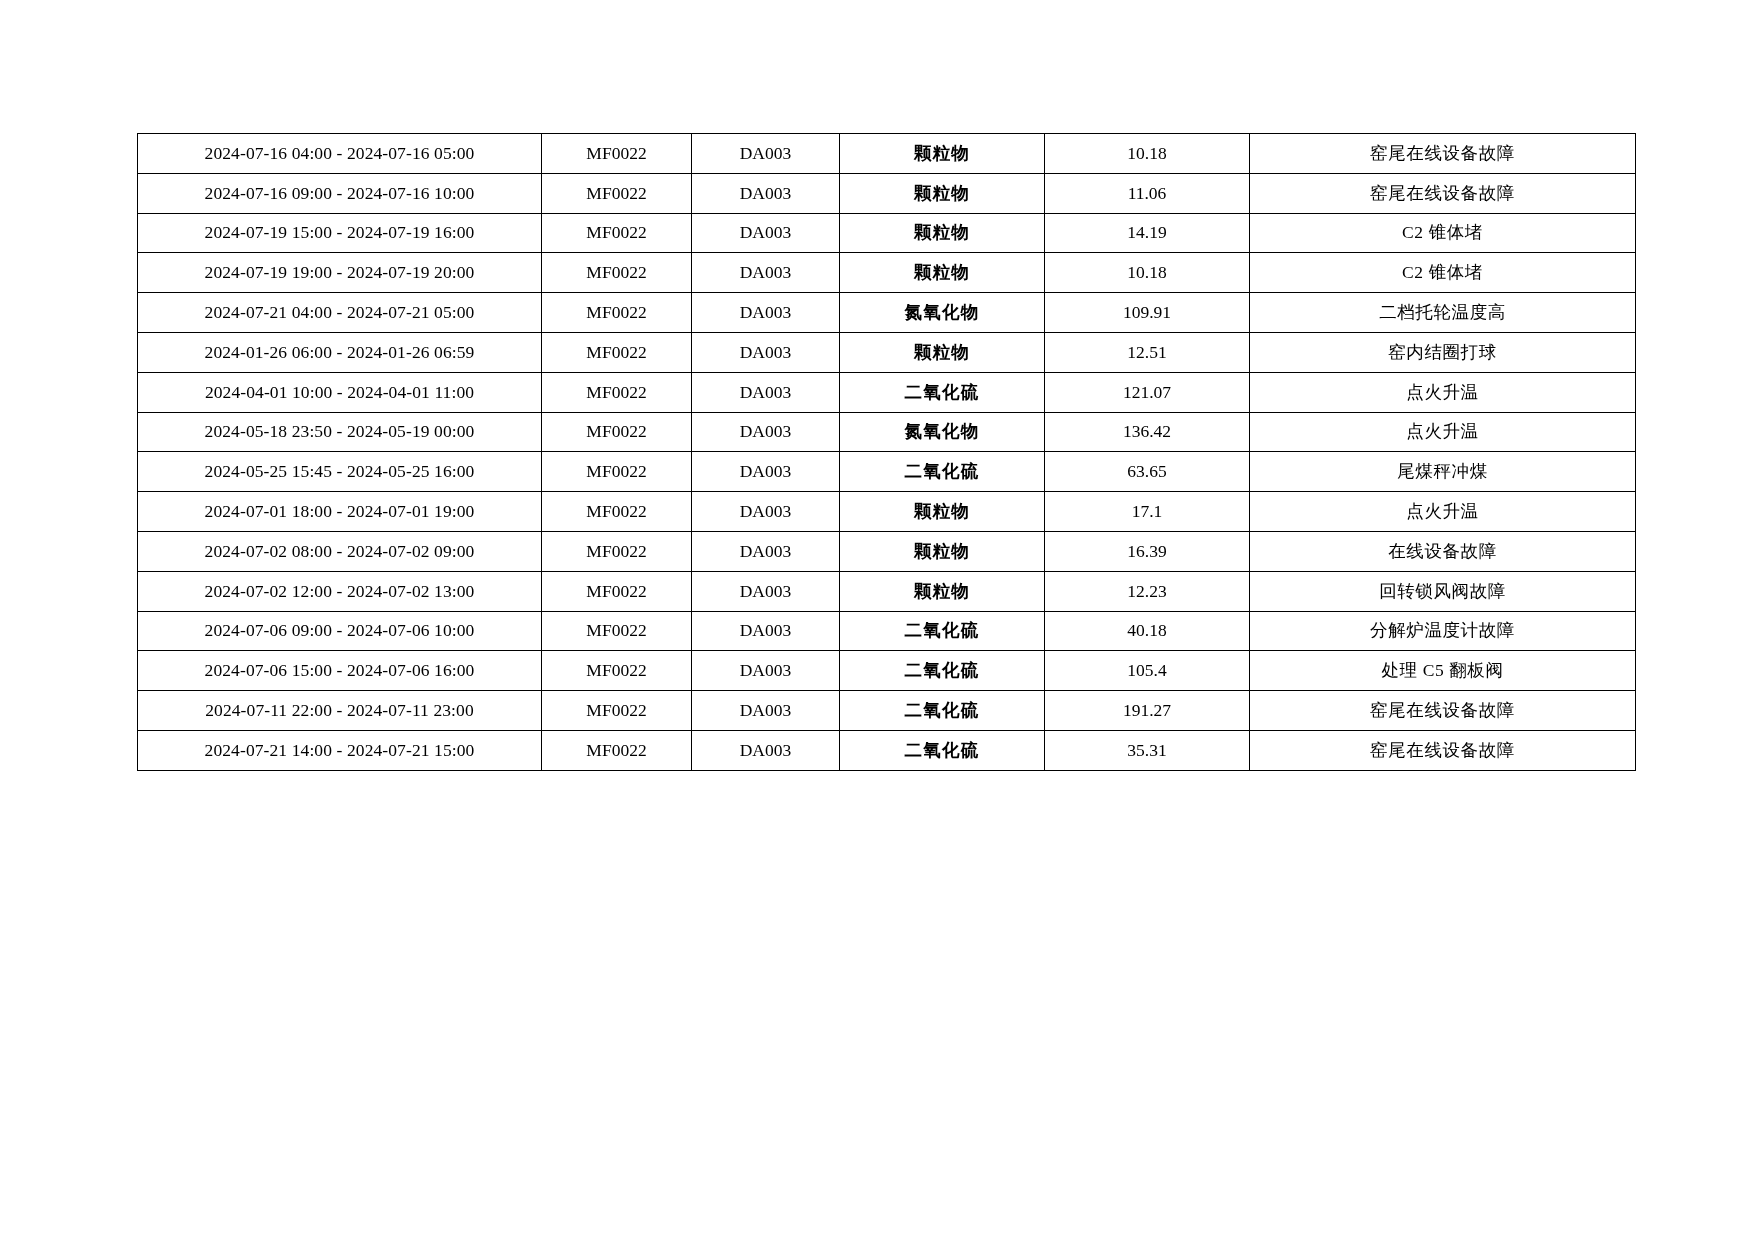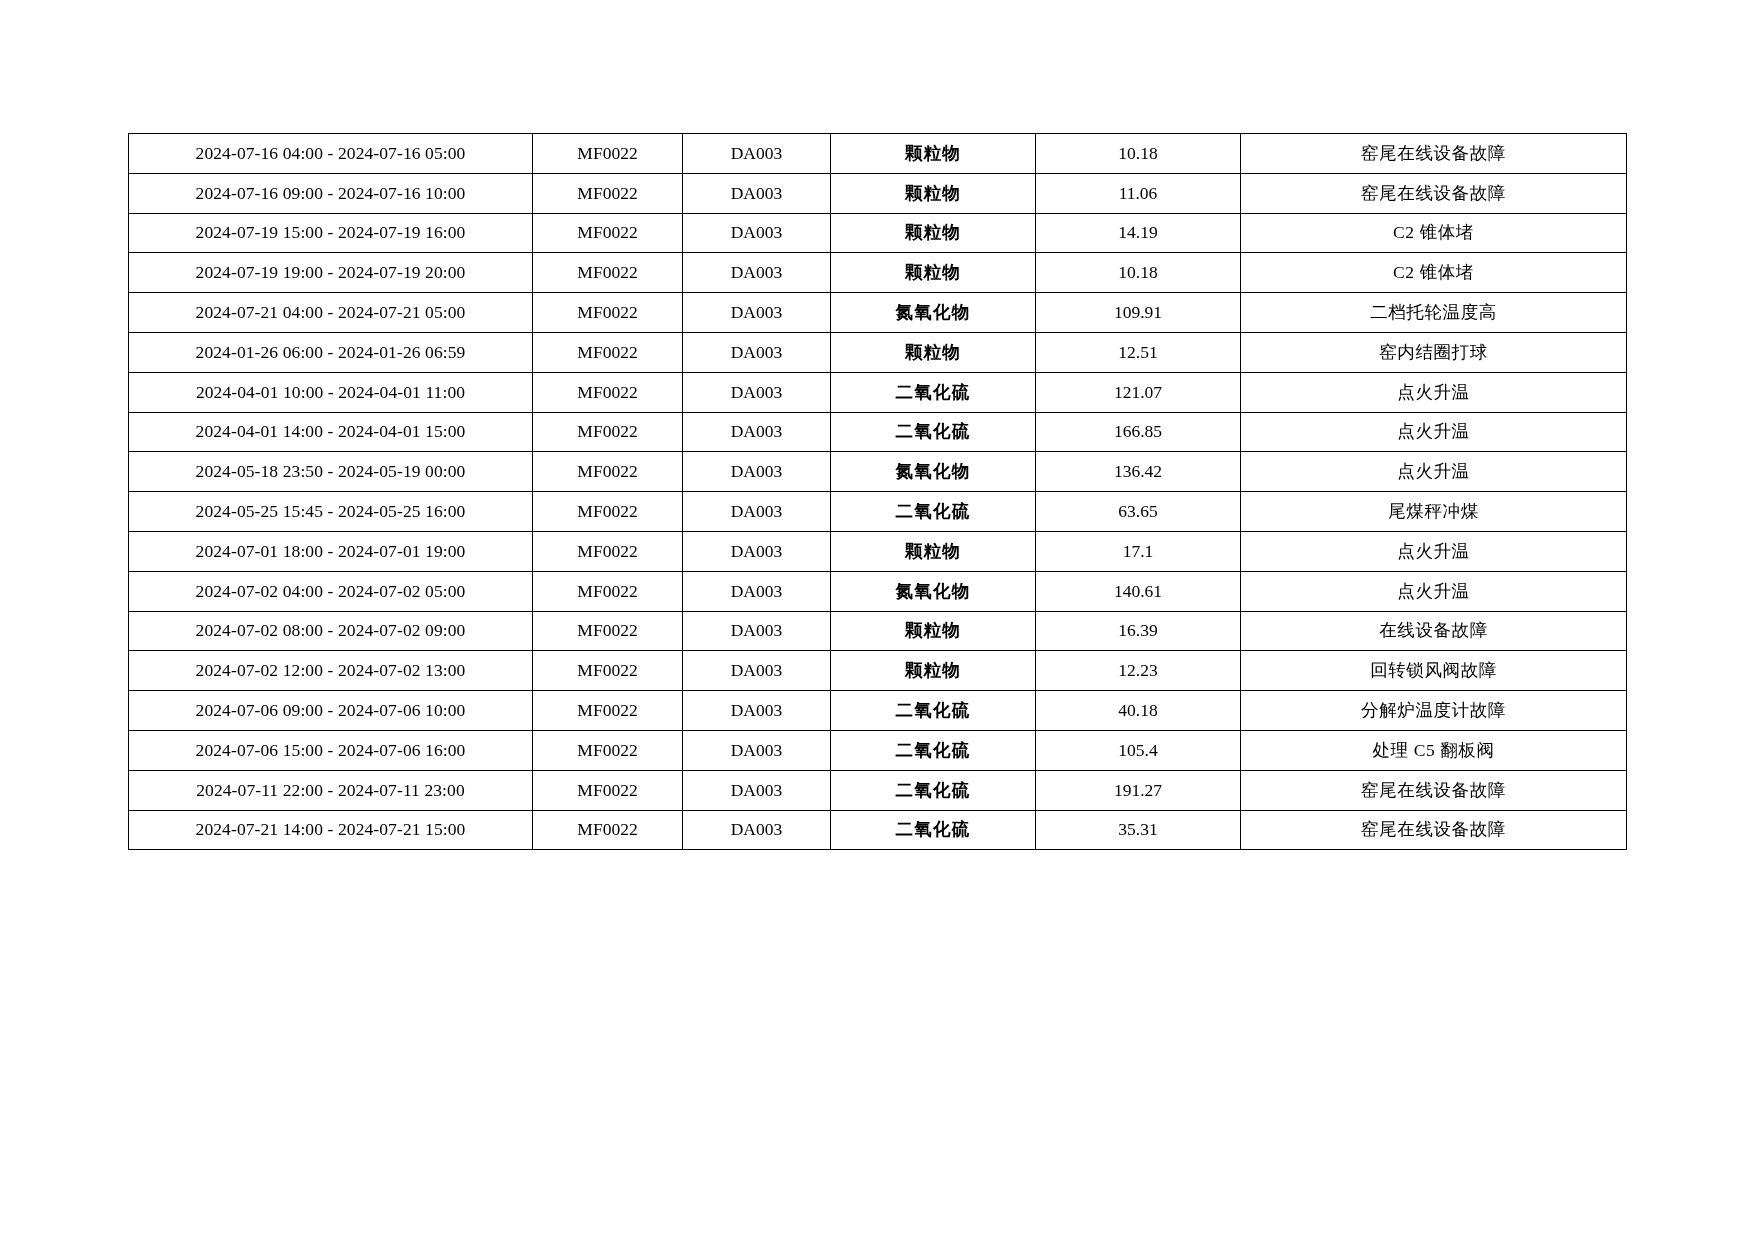--- a/index.html
+++ b/index.html
@@ -14,21 +14,21 @@
     color: #000000;
   }
   .page {
     position: relative;
     width: 1754px;
     height: 1240px;
     box-sizing: border-box;
   }
   .table-wrap {
     position: absolute;
-    left: 115px;
+    left: 124px;
     top: 133px;
     width: 1498px;
     padding-left: 13px;
   }
   table.data-table {
     border-collapse: collapse;
     width: 1498px;
     table-layout: fixed;
   }
   table.data-table td {
@@ -118,28 +118,20 @@
           </tr>
           <tr>
             <td class="cell-period">2024-04-01 10:00 - 2024-04-01 11:00</td>
             <td class="cell-device">MF0022</td>
             <td class="cell-outlet">DA003</td>
             <td class="cell-pollut">二氧化硫</td>
             <td class="cell-value">121.07</td>
             <td class="cell-reason">点火升温</td>
           </tr>
           <tr>
-            <td class="cell-period">2024-04-01 14:00 - 2024-04-01 15:00</td>
-            <td class="cell-device">MF0022</td>
-            <td class="cell-outlet">DA003</td>
-            <td class="cell-pollut">二氧化硫</td>
-            <td class="cell-value">166.85</td>
-            <td class="cell-reason">点火升温</td>
-          </tr>
-          <tr>
             <td class="cell-period">2024-05-18 23:50 - 2024-05-19 00:00</td>
             <td class="cell-device">MF0022</td>
             <td class="cell-outlet">DA003</td>
             <td class="cell-pollut">氮氧化物</td>
             <td class="cell-value">136.42</td>
             <td class="cell-reason">点火升温</td>
           </tr>
           <tr>
             <td class="cell-period">2024-05-25 15:45 - 2024-05-25 16:00</td>
             <td class="cell-device">MF0022</td>
@@ -147,28 +139,20 @@
             <td class="cell-pollut">二氧化硫</td>
             <td class="cell-value">63.65</td>
             <td class="cell-reason">尾煤秤冲煤</td>
           </tr>
           <tr>
             <td class="cell-period">2024-07-01 18:00 - 2024-07-01 19:00</td>
             <td class="cell-device">MF0022</td>
             <td class="cell-outlet">DA003</td>
             <td class="cell-pollut">颗粒物</td>
             <td class="cell-value">17.1</td>
-            <td class="cell-reason">点火升温</td>
-          </tr>
-          <tr>
-            <td class="cell-period">2024-07-02 04:00 - 2024-07-02 05:00</td>
-            <td class="cell-device">MF0022</td>
-            <td class="cell-outlet">DA003</td>
-            <td class="cell-pollut">氮氧化物</td>
-            <td class="cell-value">140.61</td>
             <td class="cell-reason">点火升温</td>
           </tr>
           <tr>
             <td class="cell-period">2024-07-02 08:00 - 2024-07-02 09:00</td>
             <td class="cell-device">MF0022</td>
             <td class="cell-outlet">DA003</td>
             <td class="cell-pollut">颗粒物</td>
             <td class="cell-value">16.39</td>
             <td class="cell-reason">在线设备故障</td>
           </tr>

